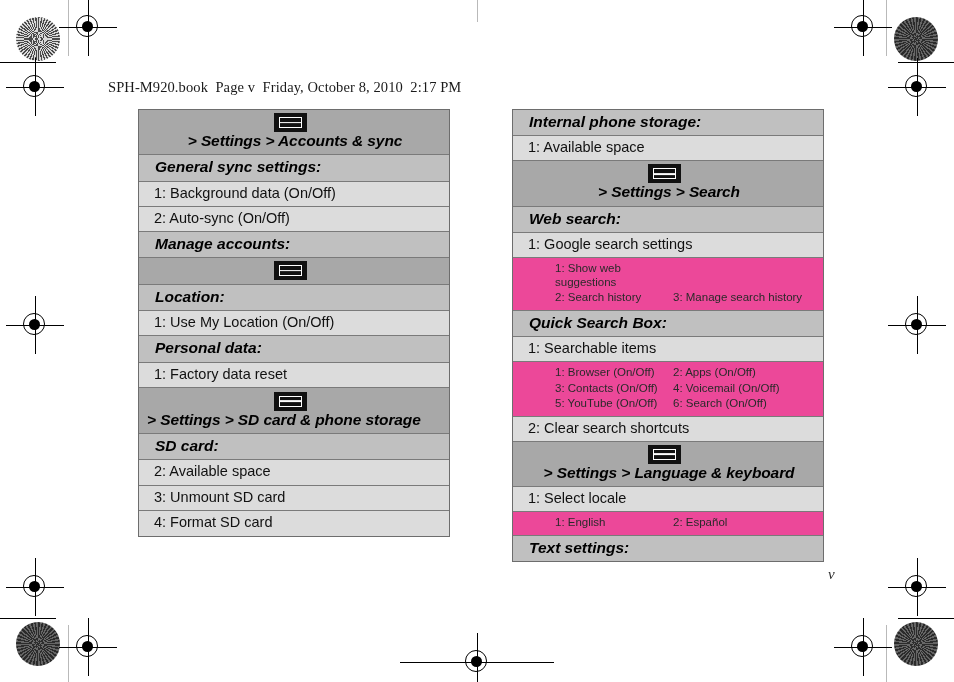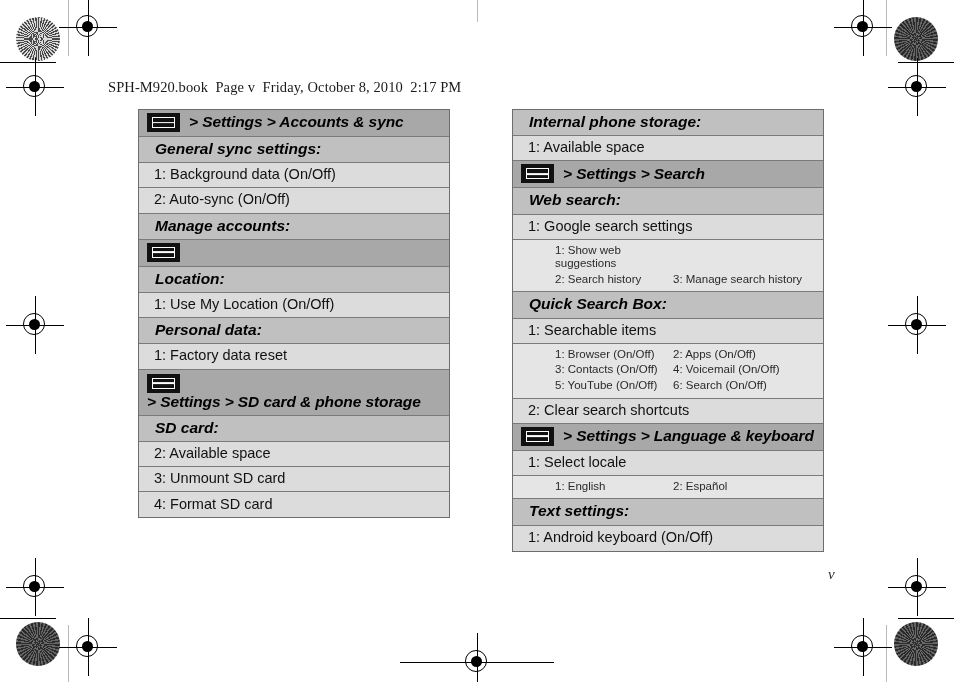--- a/index.html
+++ b/index.html
@@ -127,22 +127,23 @@
   
   .row-path {
     background: #a8a8a8;
     font-weight: bold;
     font-style: italic;
     font-size: 15.5px;
     color: #000;
     padding-left: 8px;
     letter-spacing: -0.1px;
     flex-wrap: wrap;
-  }
-  .row-path.two-line { min-height: 43px; align-items: flex-start; padding-top: 4px; }
+    flex-direction: column;
+  }
+  .row-path.two-line { min-height: 43px; align-items: center; padding-top: 4px; }
 
   
   .row-section {
     background: #c0c0c0;
     font-weight: bold;
     font-style: italic;
     font-size: 15.5px;
     color: #000;
     padding-left: 16px;
   }
@@ -151,21 +152,21 @@
   .row-item {
     background: #dcdcdc;
     font-size: 14.5px;
     color: #111;
     padding-left: 15px;
     font-weight: normal;
   }
 
   
   .row-sub {
-    background: #e5e5e5;
+    background: #ec4899;
     padding: 4px 6px 5px 42px;
     display: block;
     min-height: 0;
   }
   .subgrid {
     display: grid;
     grid-template-columns: 118px auto;
     row-gap: 2px;
     font-size: 11.5px;
     color: #2a2a2a;
@@ -415,19 +416,16 @@
       </div>
       <div class="row row-sub">
         <div class="subgrid">
           <span>1: English</span>
           <span>2: Español</span>
         </div>
       </div>
       <div class="row row-section">
         <span>Text settings:</span>
       </div>
-      <div class="row row-item">
-        <span>1: Android keyboard (On/Off)</span>
-      </div>
     </div>
 </div>
 
 <div class="folio">v</div>
 
 </body></html>

